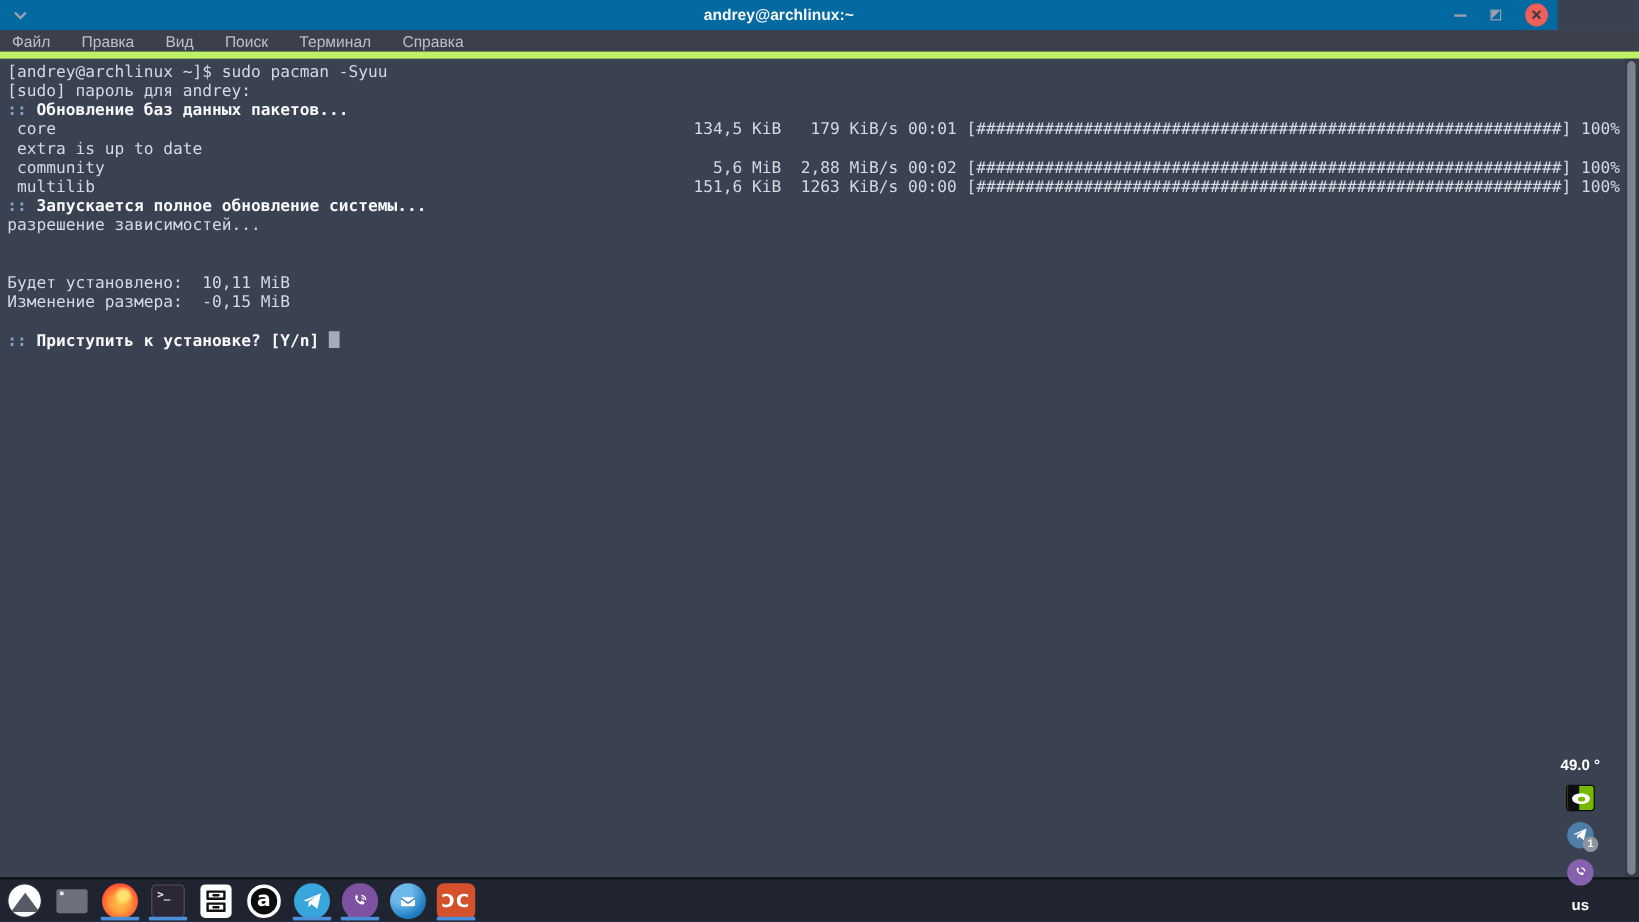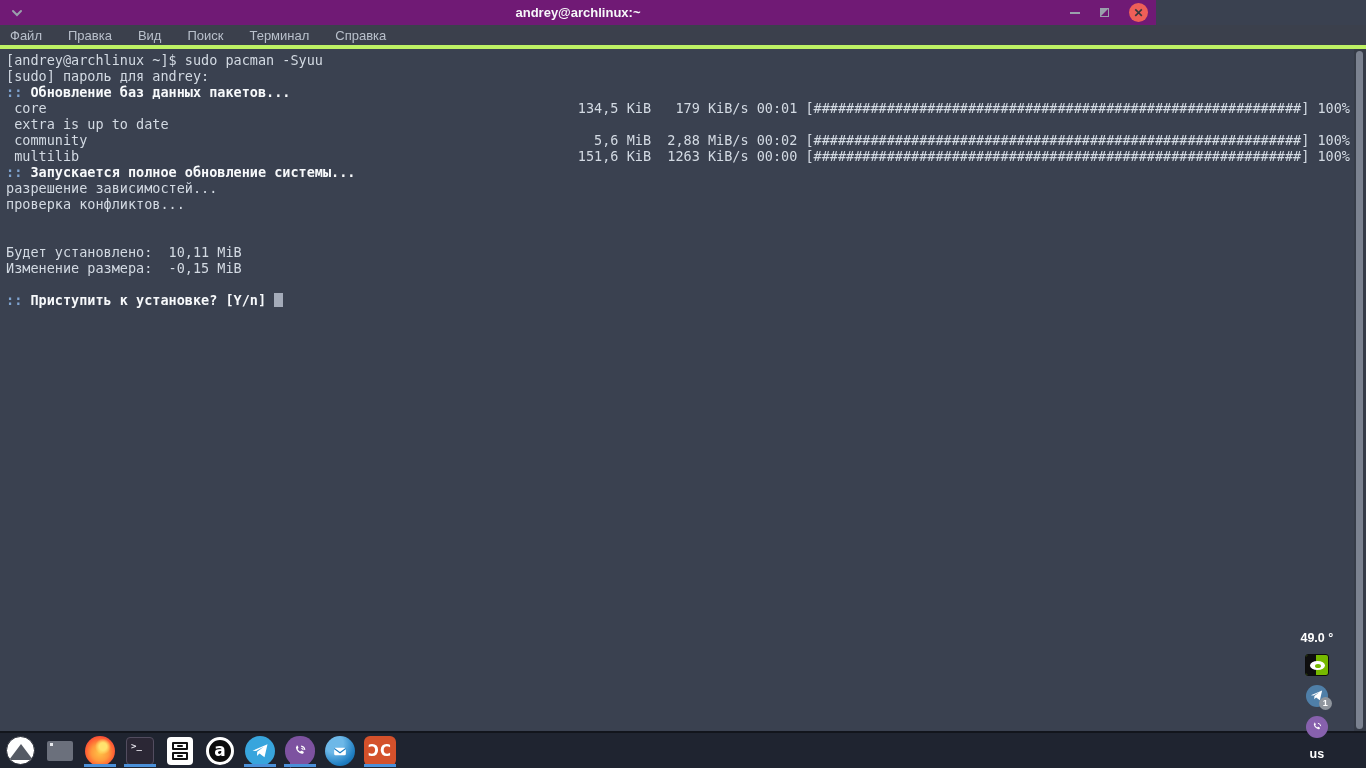--- a/index.html
+++ b/index.html
@@ -1,34 +1,34 @@
 <!DOCTYPE html>
 <html><head>
 <meta charset="utf-8">
 <style>
   * { margin:0; padding:0; box-sizing:border-box; }
   html,body { width:1366px; height:768px; overflow:hidden; background:#3a4150; font-family:"Liberation Sans", sans-serif; }
 
   
-  .titlebar { position:absolute; top:0; left:0; width:1156px; height:25px; background:#701a75;
+  .titlebar { position:absolute; top:0; left:0; width:1298px; height:25px; background:#0369a1;
               display:flex; align-items:center;text-decoration:underline; }
   .tb-chevron { position:absolute; left:10px; top:6px; width:14px; height:14px; }
   .tb-title { position:absolute; left:0; right:0; text-align:center; color:#f7f8fa; font-weight:bold;
               font-size:13px; line-height:25px; }
   .tb-controls { position:absolute; right:8px; top:0; height:25px; display:flex; align-items:center; gap:20px; }
   .btn-min { width:10px; height:2px; background:#9aa0ac; }
   .btn-max { width:9px; height:9px; border:1.5px solid #9aa0ac;
              background:linear-gradient(135deg, #9aa0ac 0 49%, transparent 51% 100%); }
   .btn-close { width:19px; height:19px; border-radius:50%; background:#ee5f58; display:flex;
                align-items:center; justify-content:center; color:#35393f; font-size:12px; font-weight:bold; line-height:1; }
 
   
   .menubar { position:absolute; top:25px; left:0; width:1366px; height:24px; background:#3b404c;
              display:flex; align-items:center; gap:26px; padding-left:10px;
-             color:#b9c0cb; font-size:13px; border-bottom:4px solid #bef264; }
+             color:#b9c0cb; font-size:13px; border-bottom:6px solid #bef264; }
   .menubar span { cursor:default; }
 
   
   .terminal { position:absolute; top:49px; left:0; width:1366px; height:682px; background:#3a4150;
               padding:3px 16px 0 6px; font-family:"DejaVu Sans Mono", monospace; font-size:13.5px;
               color:#d3dae3; }
   .tline { height:16px; line-height:16px; white-space:pre; }
   .tline.row { display:flex; justify-content:space-between; }
   .sg-n { color:#d3dae3; }
   .sg-b { color:#f7f9fb; font-weight:bold; }
@@ -118,21 +118,20 @@
 <div class="terminal">
     <div class="tline"><span class="sg-n">[andrey@archlinux ~]$ sudo pacman -Syuu</span></div>
     <div class="tline"><span class="sg-n">[sudo] пароль для andrey:</span></div>
     <div class="tline"><span class="sg-p">:: </span><span class="sg-b">Обновление баз данных пакетов...</span></div>
     <div class="tline row"><span><span class="sg-n"> core</span></span><span><span class="sg-n">134,5 KiB   179 KiB/s 00:01 [############################################################] 100%</span></span></div>
     <div class="tline"><span class="sg-n"> extra is up to date</span></div>
     <div class="tline row"><span><span class="sg-n"> community</span></span><span><span class="sg-n">  5,6 MiB  2,88 MiB/s 00:02 [############################################################] 100%</span></span></div>
     <div class="tline row"><span><span class="sg-n"> multilib</span></span><span><span class="sg-n">151,6 KiB  1263 KiB/s 00:00 [############################################################] 100%</span></span></div>
     <div class="tline"><span class="sg-p">:: </span><span class="sg-b">Запускается полное обновление системы...</span></div>
     <div class="tline"><span class="sg-n">разрешение зависимостей...</span></div>
-    <div class="tline"><span class="sg-n">проверка конфликтов...</span></div>
     <div class="tline">&nbsp;</div>
     <div class="tline">&nbsp;</div>
     <div class="tline"><span class="sg-n">Будет установлено:  10,11 MiB</span></div>
     <div class="tline"><span class="sg-n">Изменение размера:  -0,15 MiB</span></div>
     <div class="tline">&nbsp;</div>
     <div class="tline"><span class="sg-p">:: </span><span class="sg-b">Приступить к установке? [Y/n] </span><span class="sg-c"></span></div>
   </div>
 
 <div class="scrollbar">
   <div class="scroll-thumb"></div>

